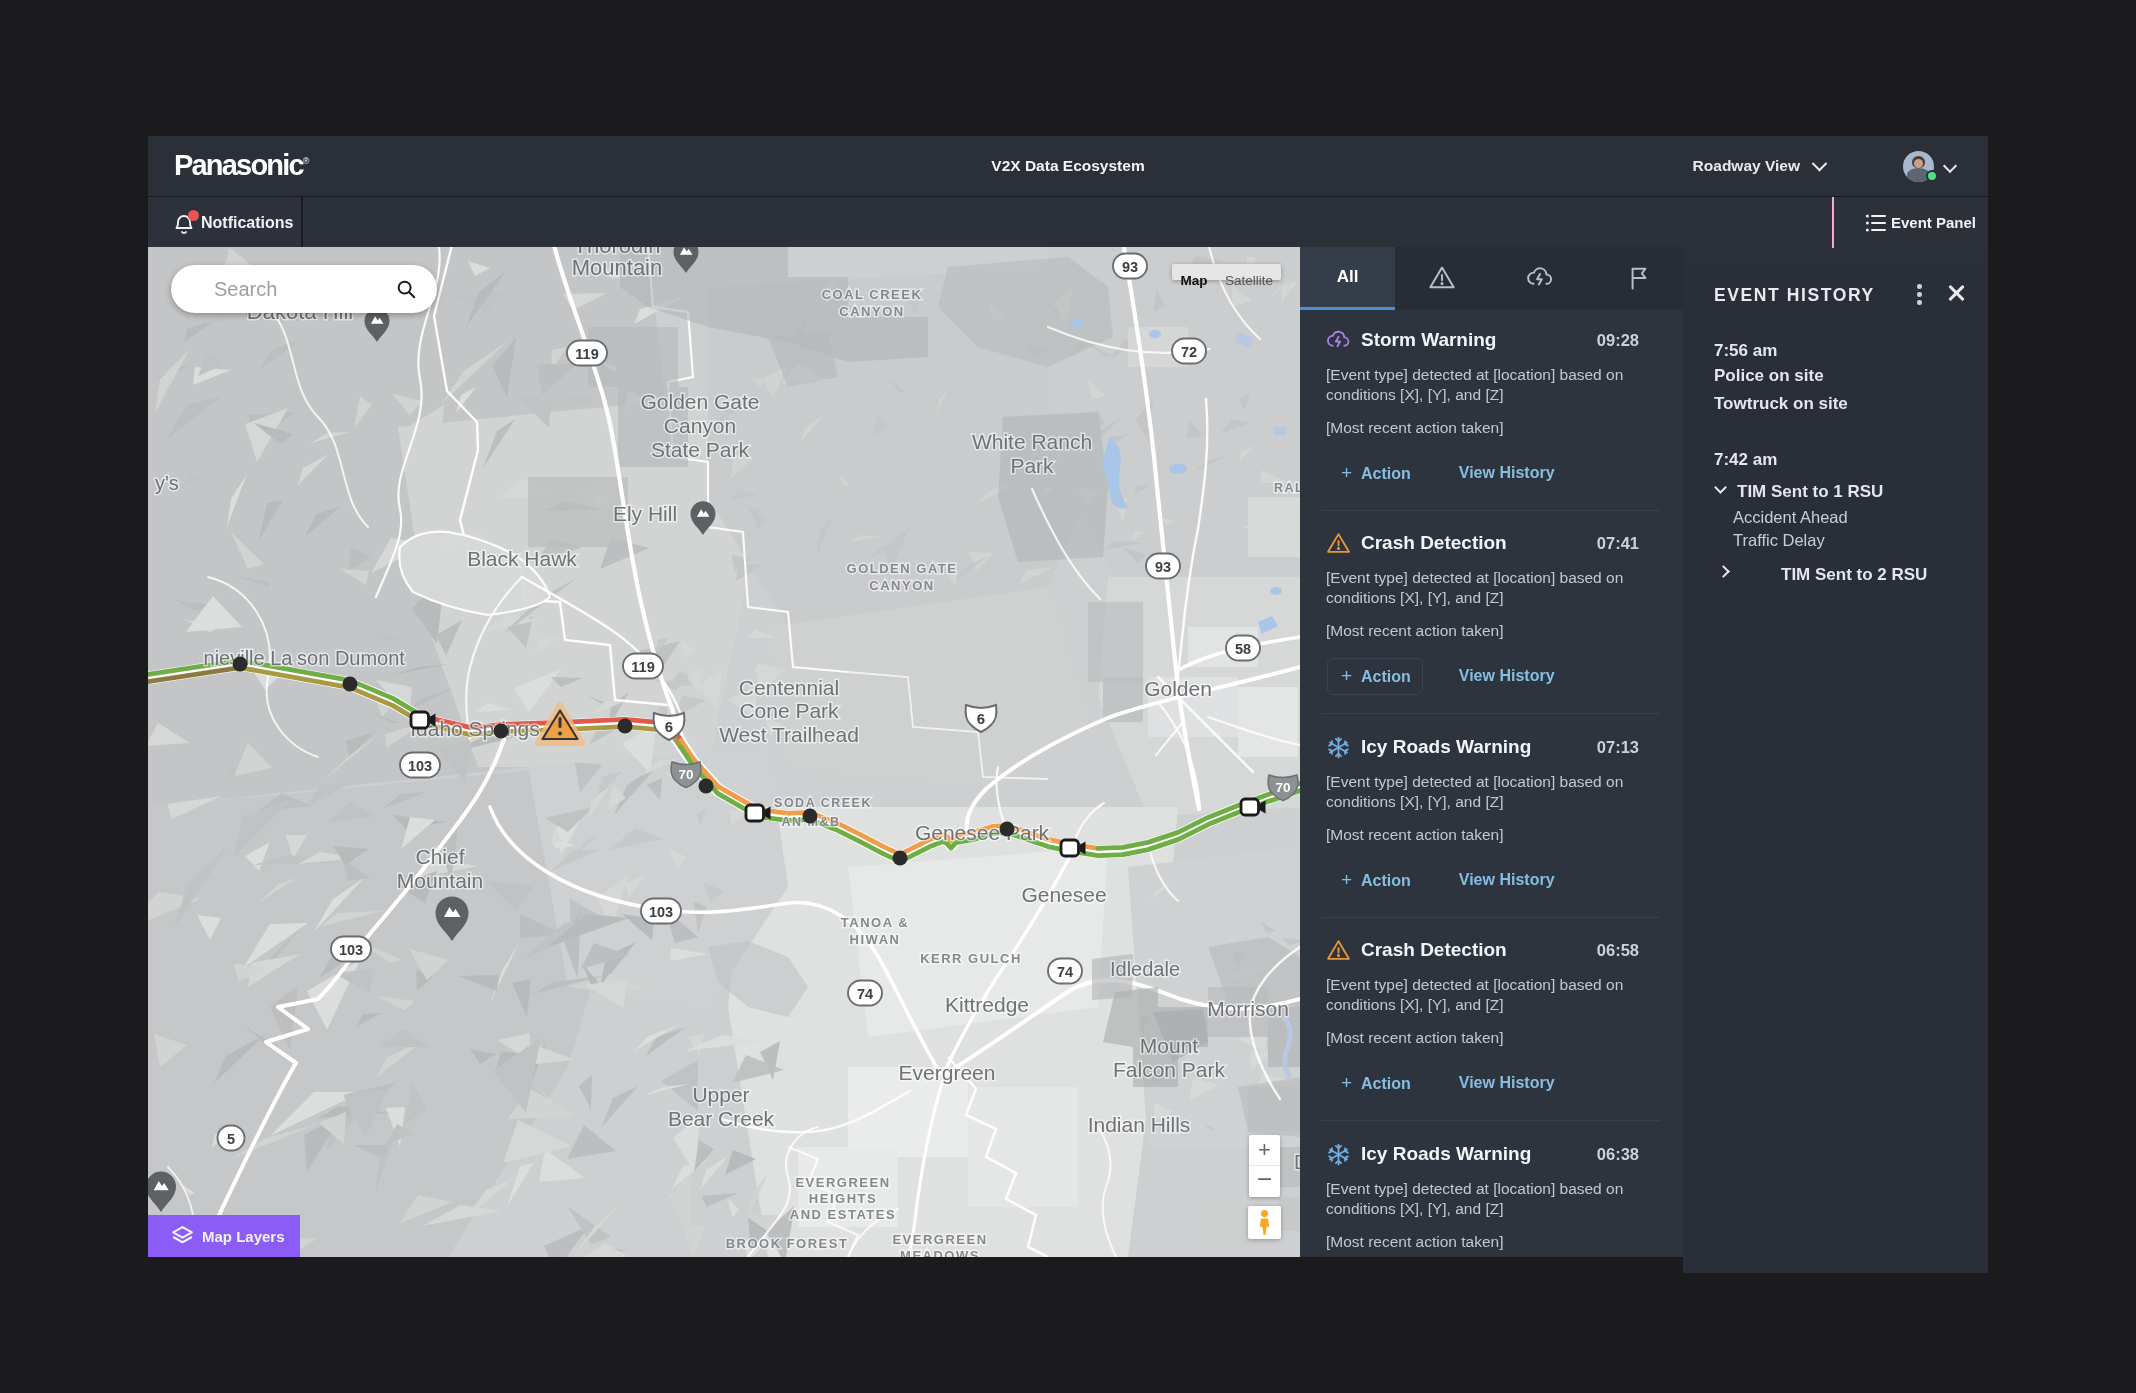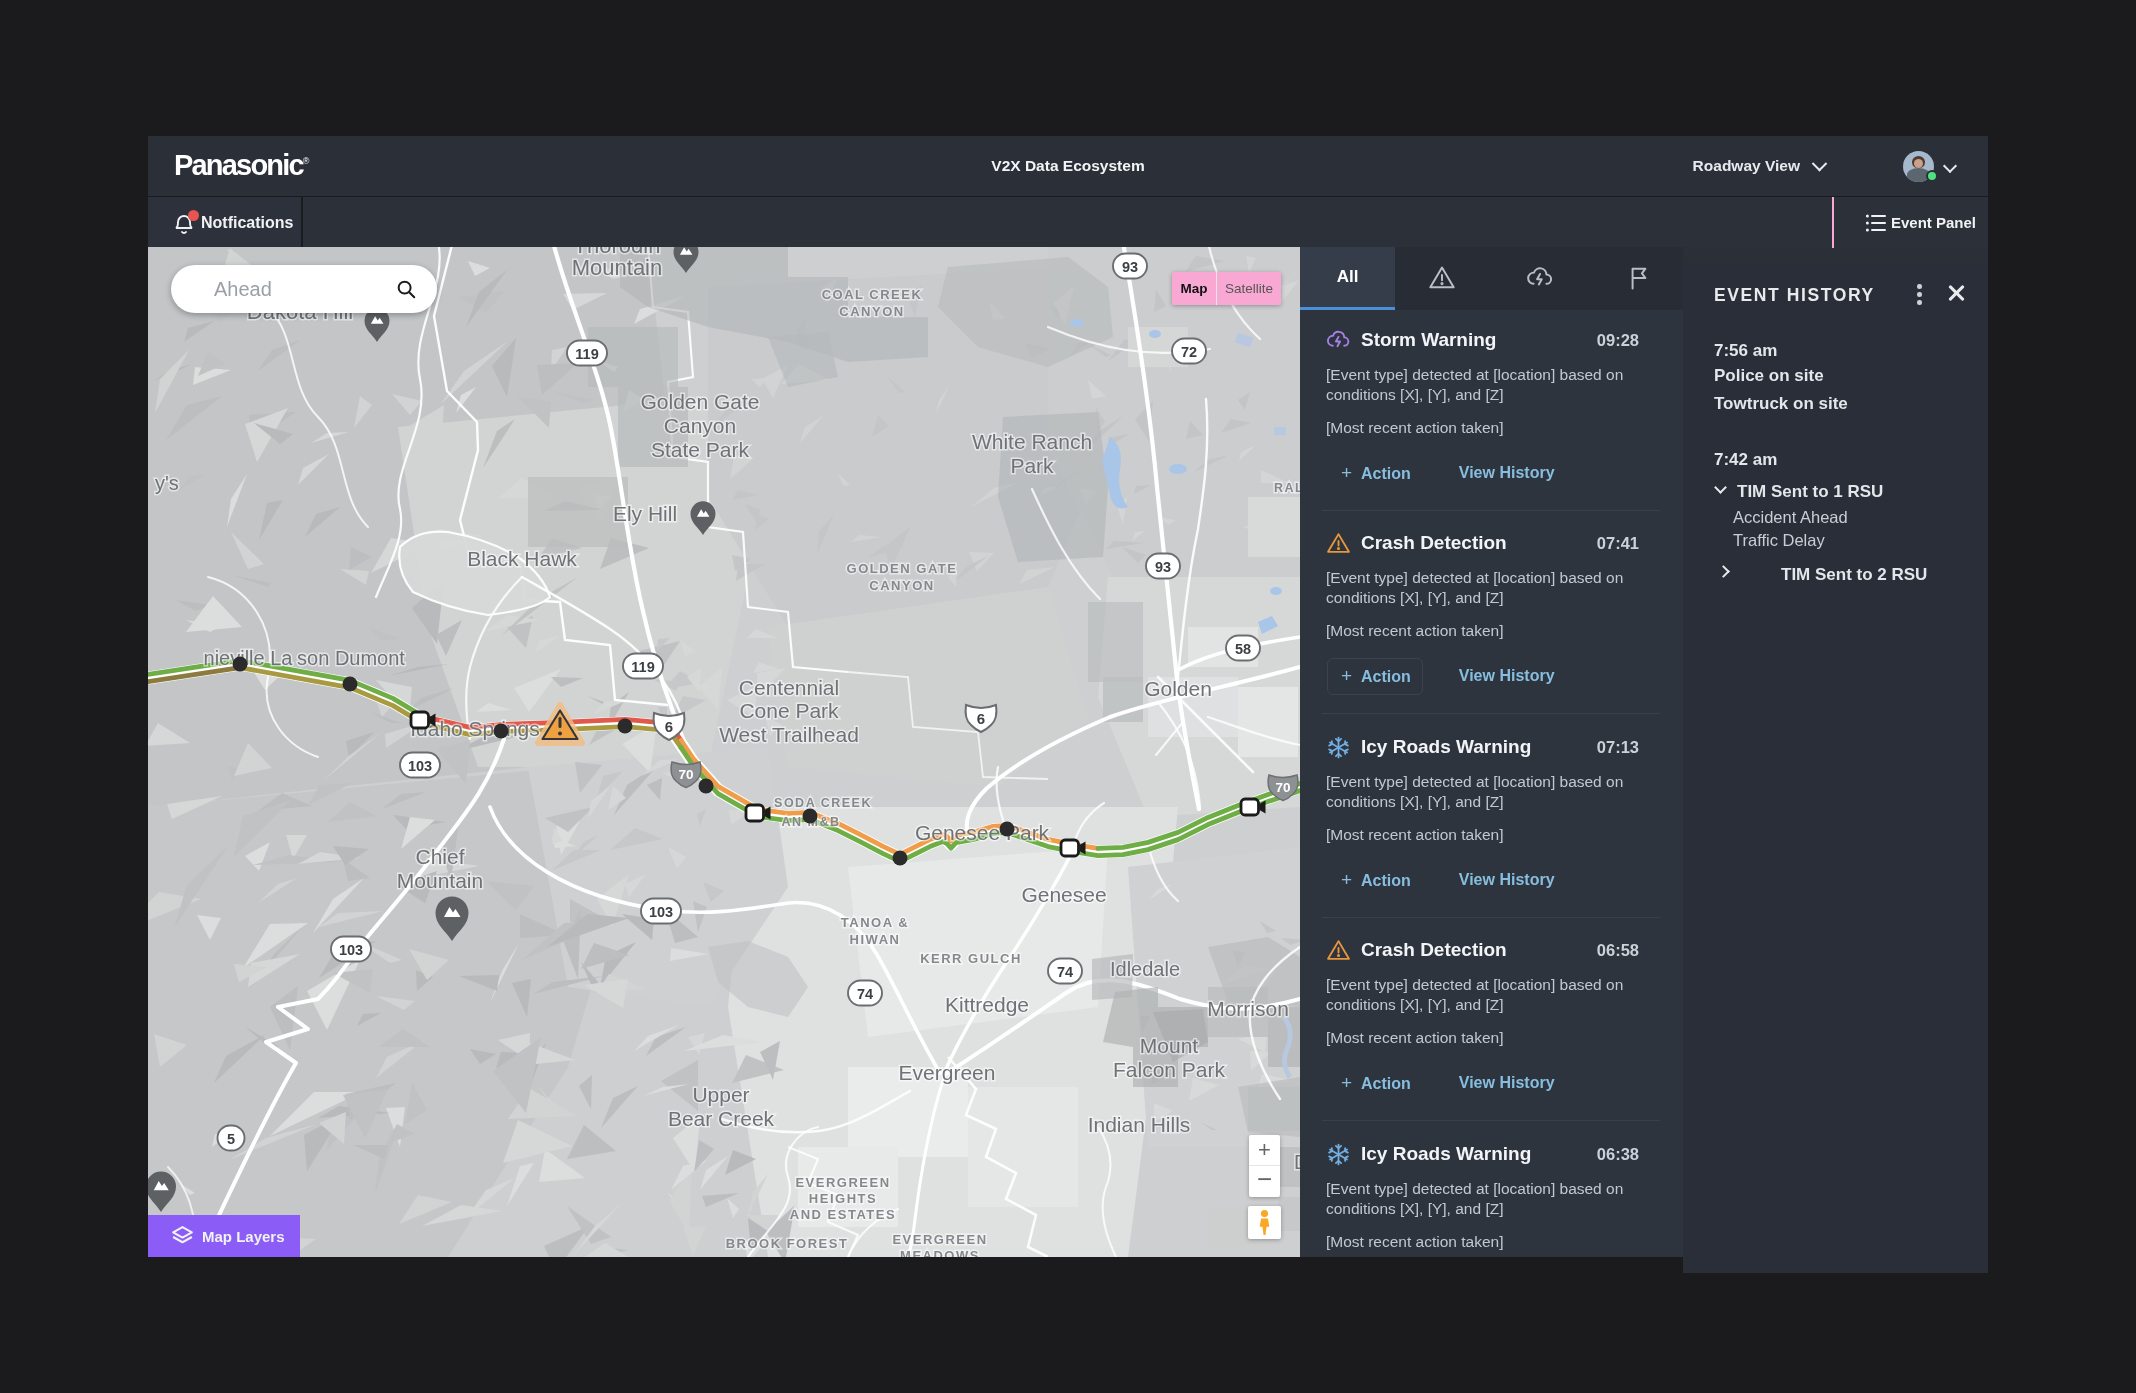--- a/index.html
+++ b/index.html
@@ -45,21 +45,21 @@
 .kebab div{width:4.5px;height:4.5px;border-radius:50%;background:#ced2d7;margin-bottom:3.5px;}
 .hclose{position:absolute;left:261px;top:18px;width:24px;height:24px;}
 .hclose:before,.hclose:after{content:"";position:absolute;left:11px;top:2px;width:3px;height:20px;background:#e8eaed;border-radius:1px;}
 .hclose:before{transform:rotate(45deg);}
 .hclose:after{transform:rotate(-45deg);}
 .hitem{position:absolute;left:31px;color:#e3e6ea;font-size:17px;font-weight:bold;}
 .hsub{position:absolute;left:50px;color:#c9cdd4;font-size:16.5px;font-weight:normal;}
 .hchev{position:absolute;width:9px;height:9px;border-right:2.6px solid #e8eaed;border-bottom:2.6px solid #e8eaed;}
 .srch{position:absolute;left:23px;top:18px;width:266px;height:48px;border-radius:24px;background:#fff;box-shadow:0 2px 6px rgba(0,0,0,0.3);}
 .srch span{position:absolute;left:43px;top:13px;font-size:20px;color:#9aa0a6;}
-.mtoggle{position:absolute;left:1024px;top:17px;width:109px;height:33px;background:#f9a8d4;border-radius:2px;box-shadow:0 1px 4px rgba(0,0,0,0.3);display:flex;margin-top:8px;}
+.mtoggle{position:absolute;left:1024px;top:17px;width:109px;height:16px;background:#e5e5e5;border-radius:2px;box-shadow:0 1px 4px rgba(0,0,0,0.3);display:flex;}
 .mtoggle .m1{width:45px;text-align:center;line-height:33px;font-size:13.5px;font-weight:bold;color:#111;border-right:1px solid #e8e8e8;}
 .mtoggle .m2{width:64px;text-align:center;line-height:33px;font-size:13.5px;color:#565656;}
 .zoomc{position:absolute;left:1101px;top:888px;width:31px;height:62px;background:#fff;border-radius:2px;box-shadow:0 1px 4px rgba(0,0,0,0.3);}
 .zoomc .zp{height:31px;text-align:center;line-height:29px;font-size:22px;color:#666;border-bottom:1px solid #e6e6e6;}
 .zoomc .zm{height:30px;text-align:center;line-height:26px;font-size:26px;color:#666;}
 .pegman{position:absolute;left:1100px;top:959px;width:33px;height:33px;background:#fff;border-radius:2px;box-shadow:0 1px 4px rgba(0,0,0,0.3);}
 .maplayers{position:absolute;left:0px;top:968px;width:152px;height:42px;background:#8b5cf6;display:flex;align-items:center;}
 .mltext{font-weight:bold;font-size:15px;color:#f0f2f4;margin-left:54px;}
 </style></head>
 <body>
@@ -630,21 +630,21 @@
           <rect x="913" y="593" width="17.5" height="16" rx="4" fill="#ffffff" stroke="#1b1b1b" stroke-width="2.8"></rect>
           <path d="M931.5,598 L937.5,594.5 L937.5,607.5 L931.5,604 Z" fill="#1b1b1b"></path>
           <rect x="1093" y="552" width="17.5" height="16" rx="4" fill="#ffffff" stroke="#1b1b1b" stroke-width="2.8"></rect>
           <path d="M1111.5,557 L1117.5,553.5 L1117.5,566.5 L1111.5,563 Z" fill="#1b1b1b"></path>
           <path d="M412,458 L434,496 L390,496 Z" fill="#f3bc80" opacity="0.8" stroke="#f3bc80" stroke-width="6" stroke-linejoin="round"></path>
           <path d="M412,463.5 L429.5,492 L394.5,492 Z" fill="#efa041" stroke="#33373b" stroke-width="2.1" stroke-linejoin="round"></path>
           <rect x="410.5" y="470" width="3" height="11" rx="1.5" fill="#33373b"></rect>
           <circle cx="412" cy="486.5" r="2" fill="#33373b"></circle>
         </svg>
       <div class="srch">
-          <span>Ahead</span>
+          <span>Search</span>
         <svg style="position:absolute;right:20px;top:13px;" width="22" height="22" viewBox="0 0 24 24" fill="none" stroke="#1b1b1b" stroke-width="2.2" stroke-linecap="round">
             <circle cx="10.5" cy="10.5" r="6.5"></circle>
             <line x1="15.5" y1="15.5" x2="21" y2="21"></line>
           </svg>
       </div>
       <div class="mtoggle">
           <div class="m1">Map</div>
           <div class="m2">Satellite</div>
         </div>
       <div class="zoomc">

